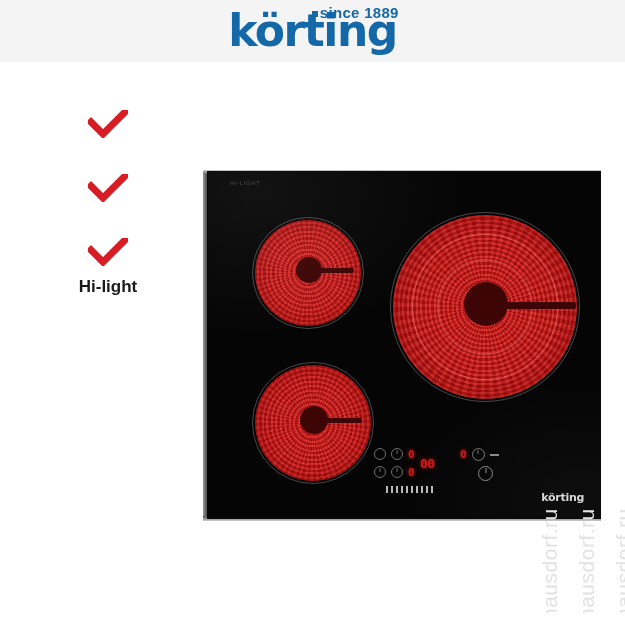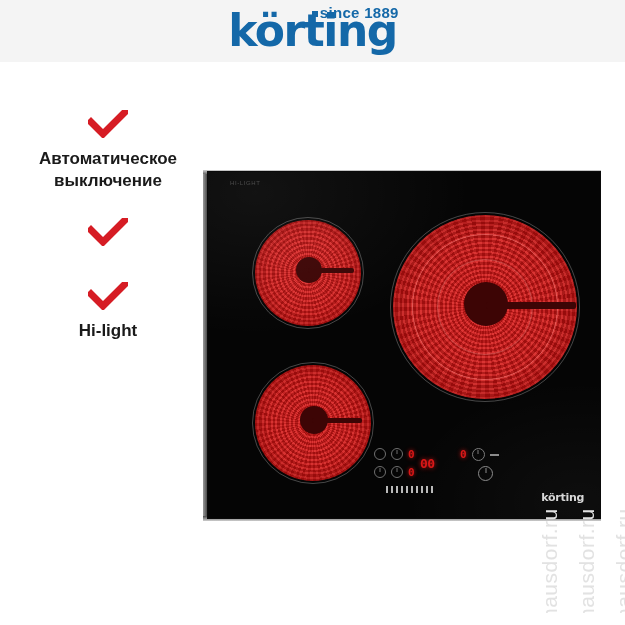--- a/index.html
+++ b/index.html
@@ -216,21 +216,20 @@
       </span>
     </div>
   </div>
 
   <div class="features">
 
     <div class="feature">
       <svg class="check" viewBox="0 0 40 28">
         <path d="M3 12 L15 24 L37 2" fill="none" stroke="#d61c24" stroke-width="7" stroke-linecap="square"></path>
       </svg>
-      <div class="feature-label">Автоматическое выключение</div>
     </div>
 
     <div class="feature">
       <svg class="check" viewBox="0 0 40 28">
         <path d="M3 12 L15 24 L37 2" fill="none" stroke="#d61c24" stroke-width="7" stroke-linecap="square"></path>
       </svg>
     </div>
 
     <div class="feature">
       <svg class="check" viewBox="0 0 40 28">

